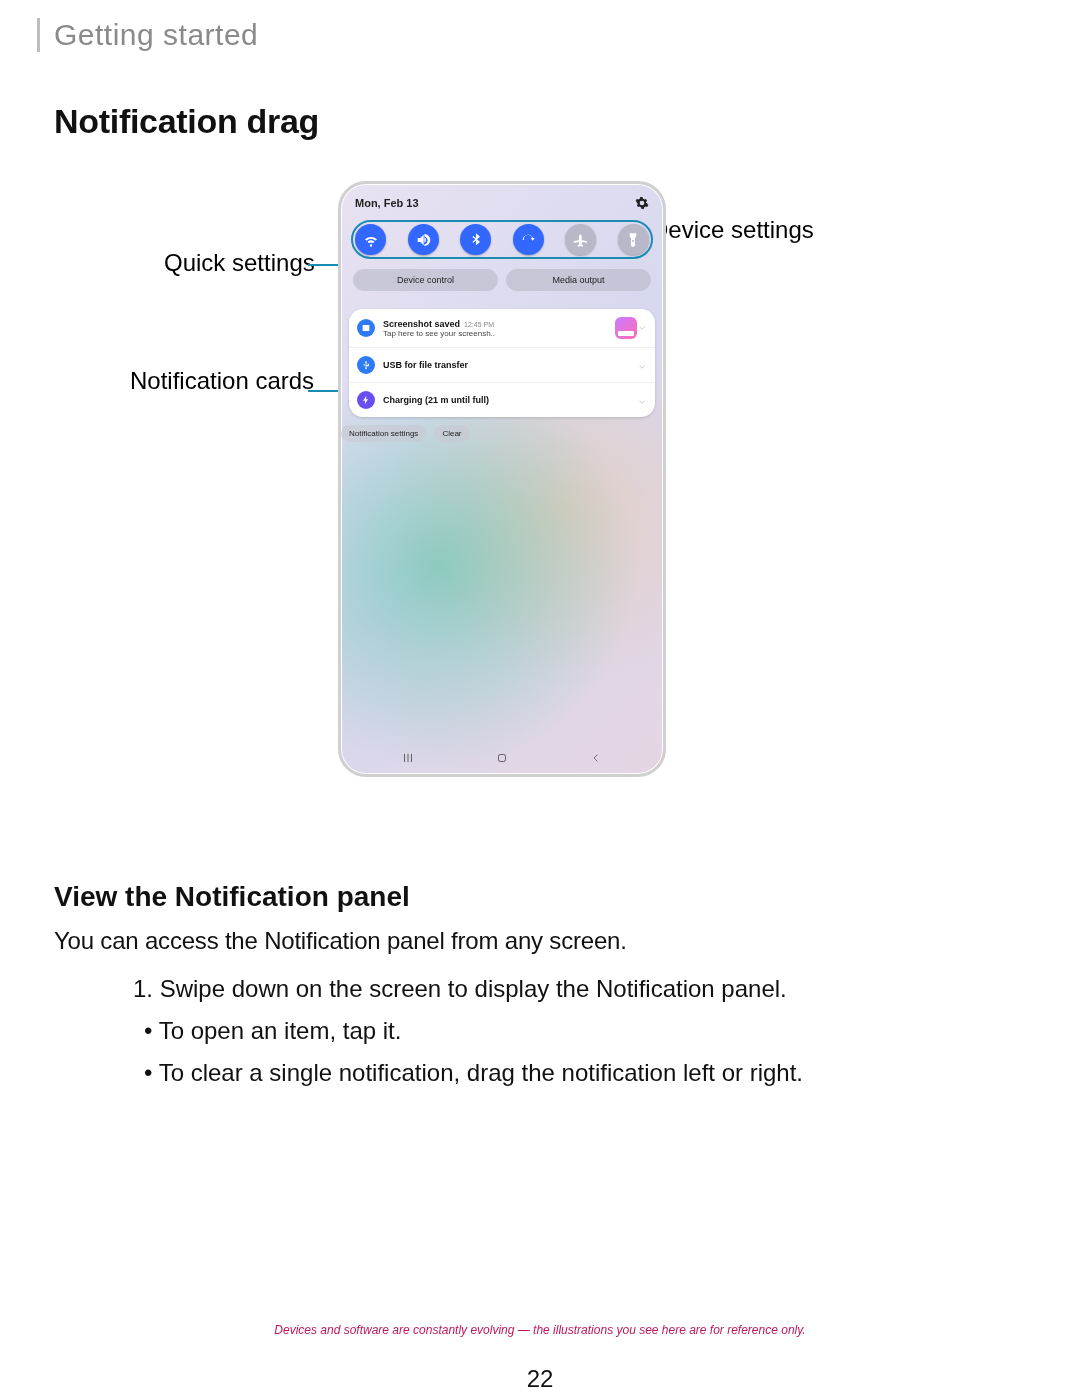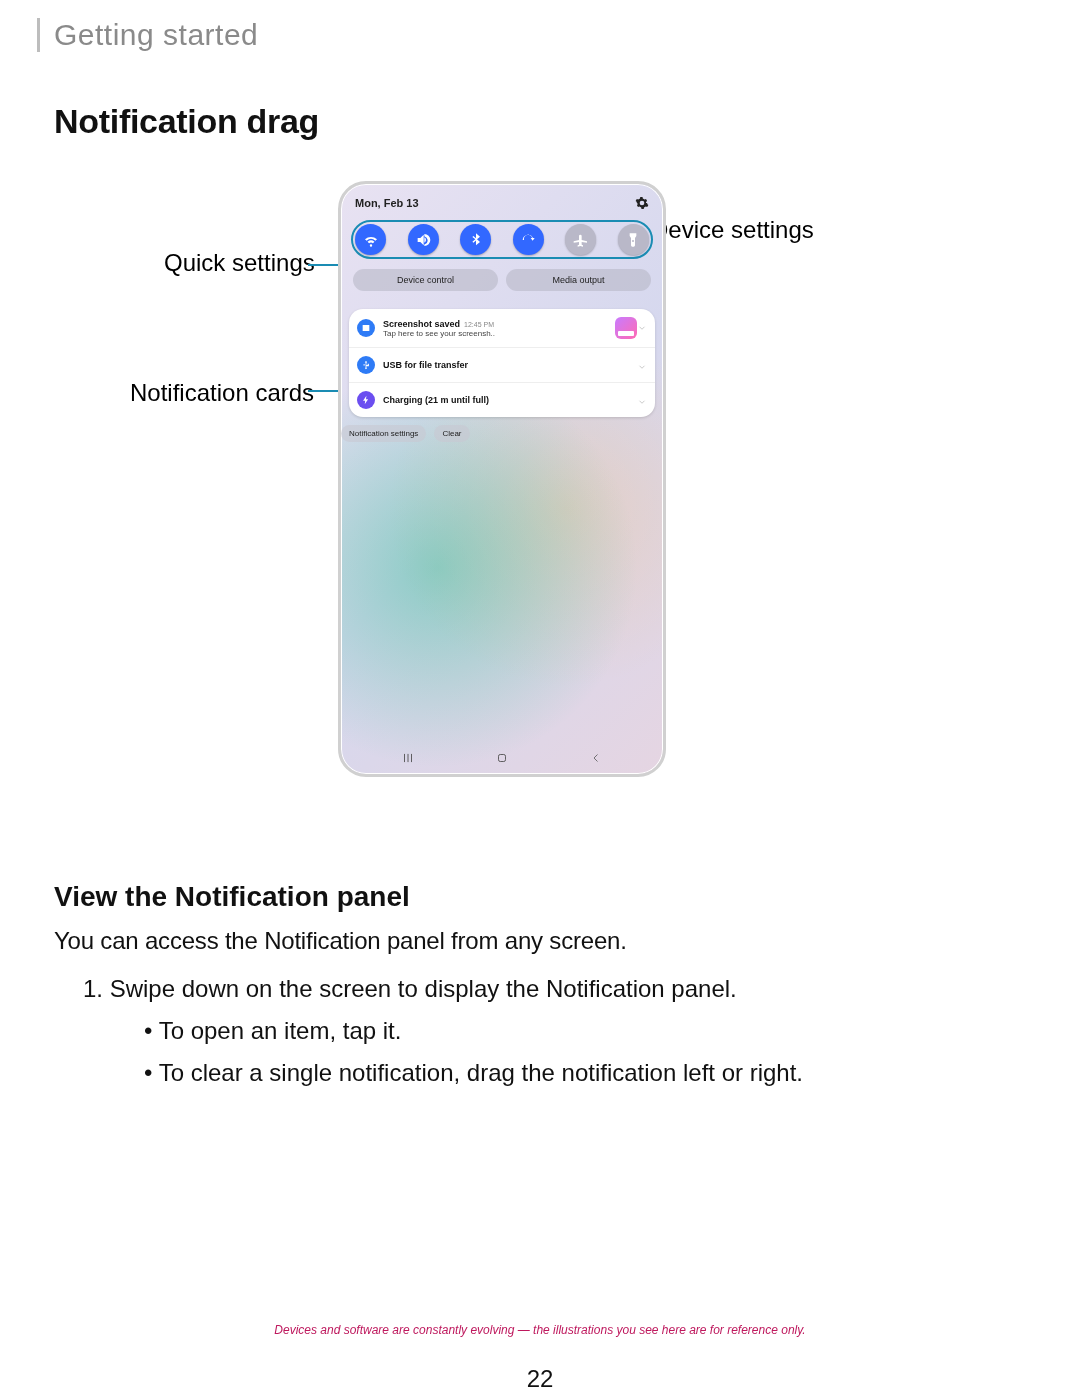--- a/index.html
+++ b/index.html
@@ -37,21 +37,21 @@
     letter-spacing: -0.2px;
   }
   .h2 {
     font-size: 28px;
     font-weight: 600;
     margin-top: 40px;
     margin-bottom: 12px;
   }
   .step {
     font-size: 24px;
-    margin-left: 29px;
+    margin-left: 79px;
     margin-top: 18px;
   }
   .bullets { margin-left: 90px; margin-top: 12px; }
   .bullet {
     font-size: 24px;
     margin-top: 14px;
   }
   .bullet::before { content: "• "; }
   .footnote {
     position: absolute;
@@ -230,21 +230,21 @@
 <div class="page">
   <div class="chapter">Getting started</div>
 
   <div class="h1">Notification drag</div>
 
   <div class="illus-wrap">
 
     <div class="callout" style="left:110px; top:68px;">Quick settings</div>
     <div class="line" style="left:254px; top:83px; width:32px; height:2px;"></div>
 
-    <div class="callout" style="left:76px; top:198px;">Notification cards</div>
+    <div class="callout" style="left:76px; top:186px;">Notification cards</div>
     <div class="line" style="left:254px; top:209px; width:42px; height:2px;"></div>
 
     <div class="callout" style="left:597px; top:35px;">Device settings</div>
     <div class="line" style="left:544px; top:50px; width:48px; height:2px;"></div>
 
     <div class="phone">
       <div class="panel-top">
         <div class="date-row">
           <span class="date">Mon, Feb 13</span>
           <span class="gear">

